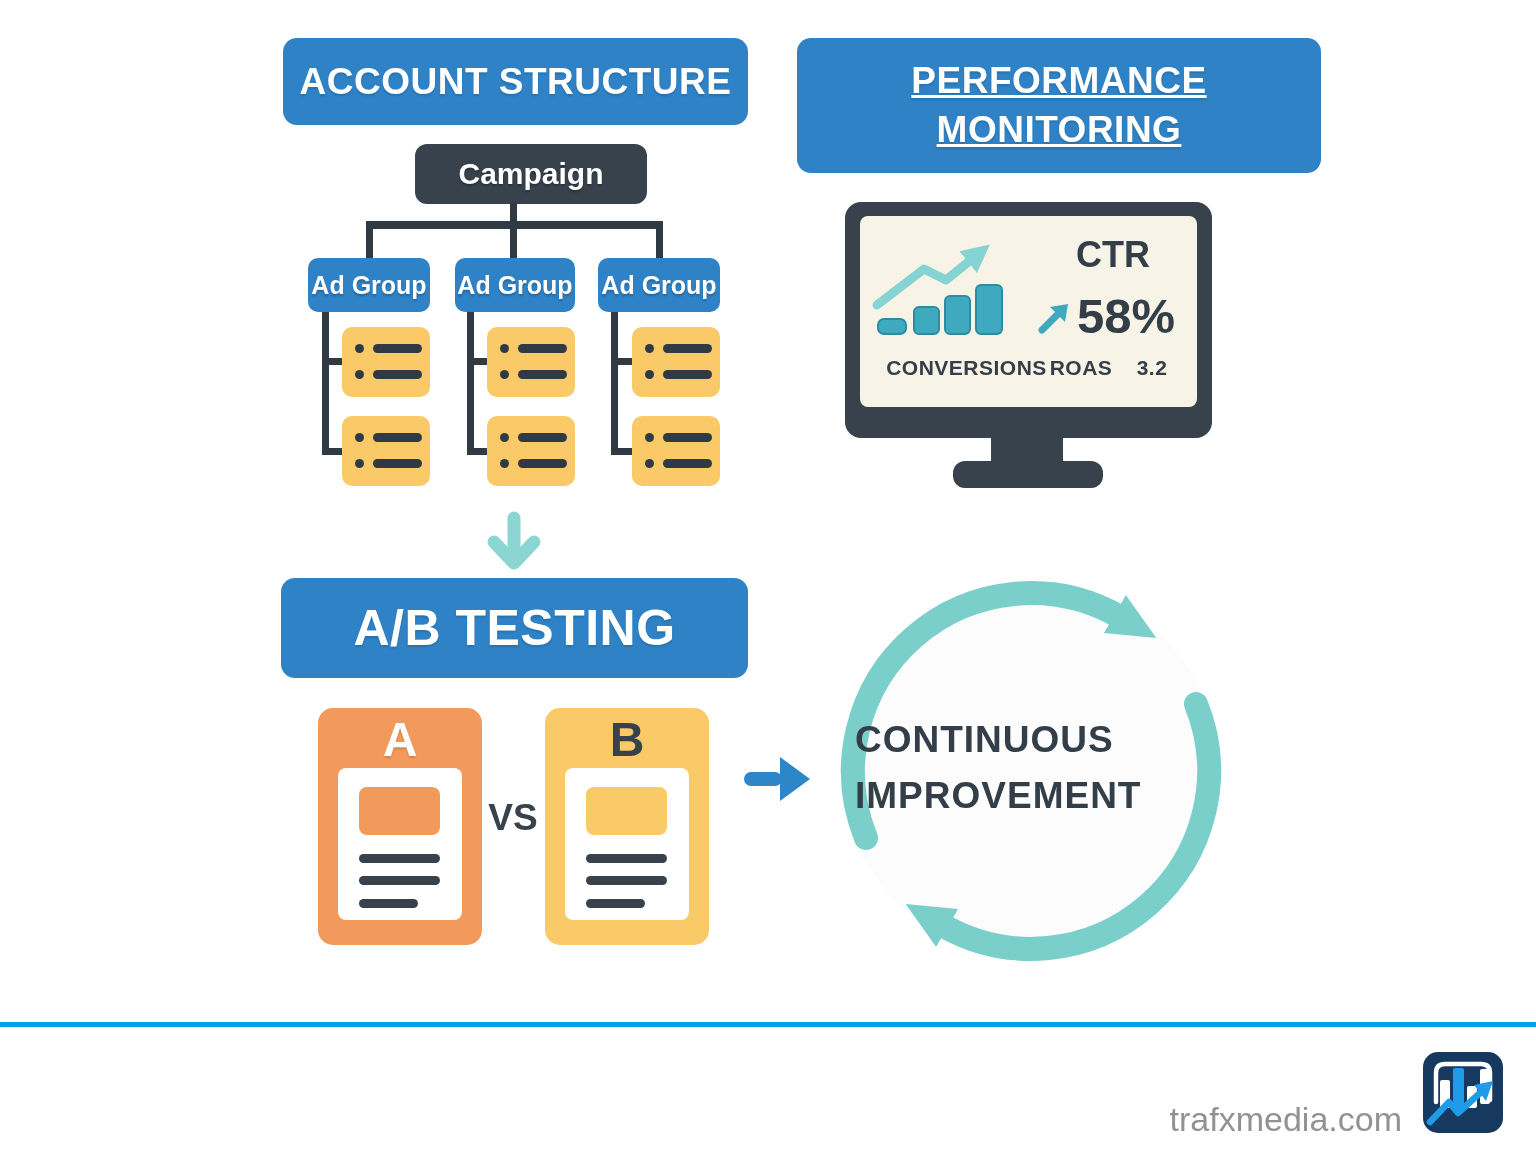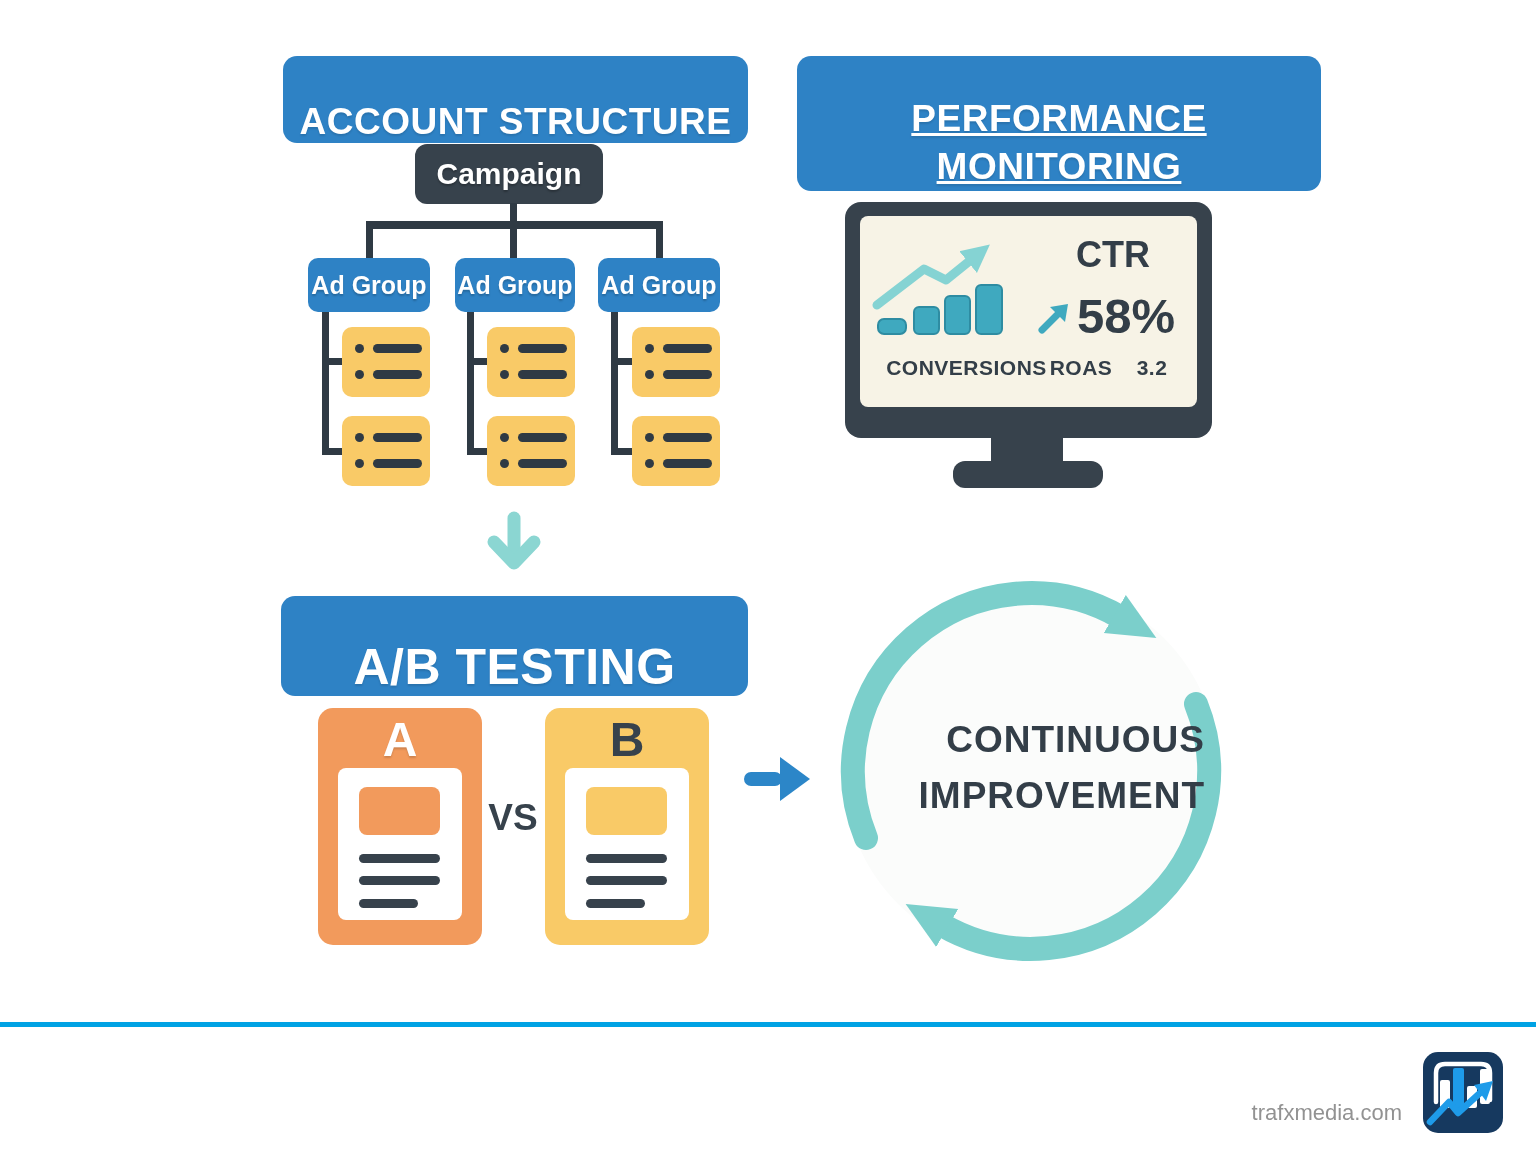--- a/index.html
+++ b/index.html
@@ -4,29 +4,29 @@
 <style>
   html,body{margin:0;padding:0;background:#ffffff;}
   .canvas{
     position:relative;width:1536px;height:1154px;background:#ffffff;
     font-family:"Liberation Sans",sans-serif;overflow:hidden;
   }
   .abs{position:absolute;}
   
   .hdr{
     position:absolute;background:#2E82C5;border-radius:14px;color:#ffffff;
-    display:flex;align-items:flex-end;justify-content:center;text-align:center;
-    font-weight:bold;letter-spacing:.5px;text-shadow:0 2px 2px rgba(0,0,0,.12);margin-top:18px;
+    display:flex;align-items:center;justify-content:center;text-align:center;
+    font-weight:bold;letter-spacing:.5px;text-shadow:0 2px 2px rgba(0,0,0,.12);
   }
   .hdr-as{left:283px;top:38px;width:465px;height:87px;font-size:37px;}
   .hdr-pm{left:797px;top:38px;width:524px;height:135px;font-size:37px;line-height:1.3;text-decoration:underline;}
   .hdr-ab{left:281px;top:578px;width:467px;height:100px;font-size:50px;}
   
   .campaign{
-    position:absolute;left:415px;top:144px;width:188px;height:60px;background:#37424C;
+    position:absolute;left:415px;top:144px;width:232px;height:60px;background:#37424C;
     border-radius:12px;color:#fff;font-size:30px;font-weight:bold;
     display:flex;align-items:center;justify-content:center;text-shadow:0 2px 2px rgba(0,0,0,.25);
   }
   .conn{position:absolute;background:#2F3A44;}
   .adgroup{
     position:absolute;top:258px;height:54px;background:#2E82C5;border-radius:10px;
     color:#fff;font-size:25px;font-weight:bold;display:flex;align-items:center;justify-content:center;
     text-shadow:0 2px 2px rgba(0,0,0,.2);
   }
   .adcard{position:absolute;width:88px;height:70px;background:#F9CA67;border-radius:10px;}
@@ -53,27 +53,27 @@
   .ab-img{position:absolute;left:21px;top:19px;width:81px;height:48px;border-radius:8px;}
   .ab-img.a{background:#F29A5C;}
   .ab-img.b{background:#F9CA67;}
   .ab-line{position:absolute;left:21px;width:81px;height:9px;border-radius:5px;background:#37424C;}
   .vs{
     position:absolute;left:477px;top:796px;width:72px;height:44px;color:#37424C;
     font-size:37px;font-weight:bold;display:flex;align-items:center;justify-content:center;
   }
   
   .cycle-text{
-    position:absolute;left:855px;top:712px;width:350px;text-align:right;color:#333E48;
+    position:absolute;left:855px;top:712px;width:350px;text-align:left;color:#333E48;
     font-size:37px;font-weight:bold;letter-spacing:1px;line-height:1.5;
   }
   
   .divider{position:absolute;left:0;top:1022px;width:1536px;height:5px;background:#00A2E4;}
   .f-company{position:absolute;right:134px;top:1062px;font-size:29px;font-weight:bold;color:#414141;}
-  .f-site{position:absolute;right:134px;top:1100px;font-size:22px;color:#929292;margin-left:24px;}
+  .f-site{position:absolute;right:134px;top:1100px;font-size:34px;color:#929292;margin-left:24px;}
 </style>
 </head>
 <body>
 
 <div class="canvas">
 
   <div class="hdr hdr-as">
     <span>ACCOUNT STRUCTURE</span>
   </div>
 

